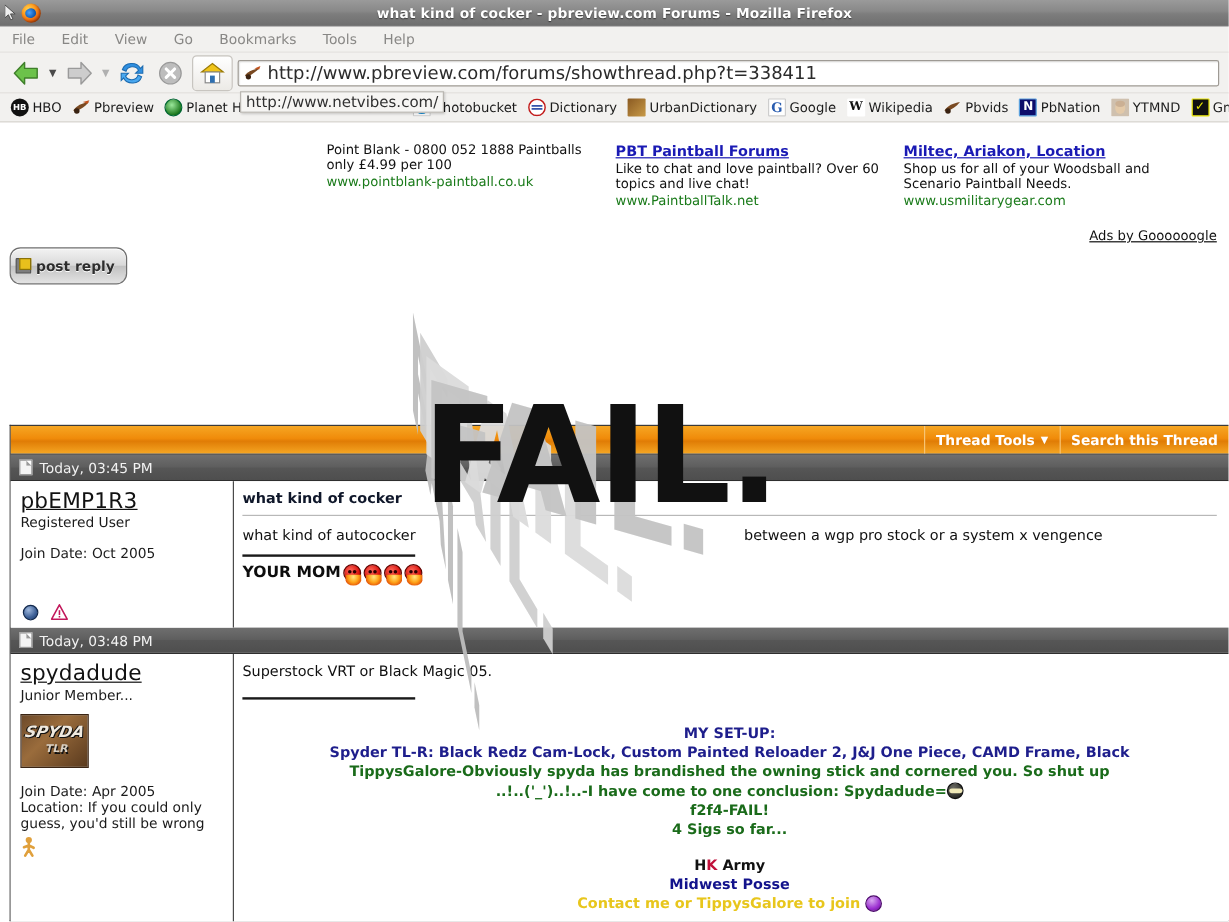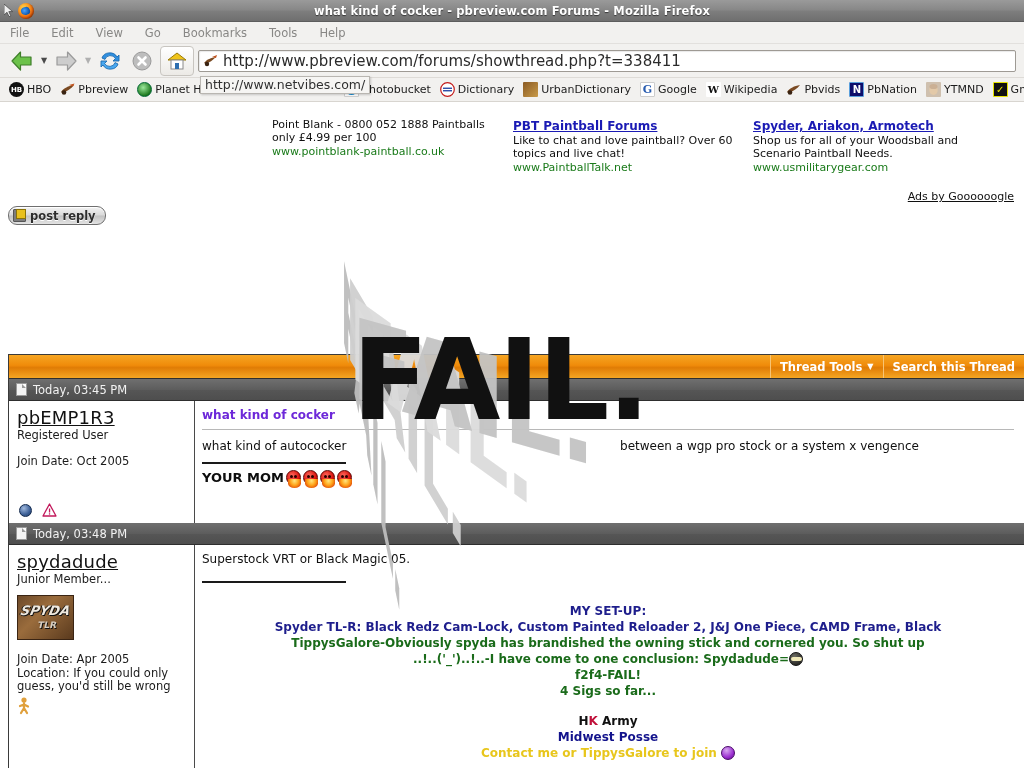--- a/index.html
+++ b/index.html
@@ -130,21 +130,21 @@
   .ad-url  { font-size:11px; color:#197a19; line-height:13px; margin-top:1px; }
   .ads-by {
     position:absolute; right:10px; top:79px;
     font-size:11px; color:#101010; text-decoration:underline;
   }
 
   
   .reply-row { height:26px; position:relative; }
   .postreply {
     position:absolute; left:8px; top:0;
-    height:19px; display:inline-flex; align-items:center; gap:4px;
+    height:31px; display:inline-flex; align-items:center; gap:4px;
     padding:0 9px 0 4px;
     border:1px solid #6f6f6f; border-radius:9px;
     background:linear-gradient(to bottom,#f3f3f3 0%,#d9d9d9 48%,#c2c2c2 52%,#e3e3e3 100%);
     box-shadow: inset 0 1px 0 #fff;
   }
   .postreply .pr-ico {
     width:13px; height:13px; background:#7d7d7d; border:1px solid #555;
     position:relative; border-radius:1px;
   }
   .postreply .pr-ico:after {
@@ -232,21 +232,21 @@
     position:absolute; left:10px; bottom:6px; display:flex; gap:10px; align-items:center;
   }
   .dot-blue {
     width:13px;height:13px;border-radius:50%;
     background:radial-gradient(circle at 35% 30%,#9fb8dd,#3c5f96 60%,#1f3d6b);
     border:1px solid #12294d;
   }
   .warn-tri { width:15px; height:14px; }
 
   .msgpane { flex:1; padding:6px 10px 6px 7px; position:relative; min-width:0; }
-  .msg-title { font-size:12px; font-weight:bold; color:#6d28d9; line-height:16px; }
+  .msg-title { font-size:12px; font-weight:bold; color:#0f172a; line-height:16px; }
   .msg-rule  { height:1px; background:#b8b8b8; margin:6px 0 8px 0; }
   .msg-text  { font-size:12px; color:#101010; line-height:16px; }
   .short-rule{ width:144px; height:2px; background:#1a1a1a; margin:8px 0 6px 0; }
   .yourmom {
     font-size:13px; font-weight:bold; color:#0d0d0d;
     display:flex; align-items:center; gap:2px;
   }
   .smiley-mad {
     width:15px;height:15px;border-radius:50%;
     background:radial-gradient(circle at 40% 35%,#ff6b5e,#d9120d 60%,#7b0604);
@@ -460,21 +460,21 @@
         <div class="ad-body">only £4.99 per 100</div>
         <div class="ad-url">www.pointblank-paintball.co.uk</div>
       </div>
       <div class="adcol c2">
         <div class="ad-title">PBT Paintball Forums</div>
         <div class="ad-body">Like to chat and love paintball? Over 60</div>
         <div class="ad-body">topics and live chat!</div>
         <div class="ad-url">www.PaintballTalk.net</div>
       </div>
       <div class="adcol c3">
-        <div class="ad-title">Spyder, Ariakon, Armotech</div>
+        <div class="ad-title">Miltec, Ariakon, Location</div>
         <div class="ad-body">Shop us for all of your Woodsball and</div>
         <div class="ad-body">Scenario Paintball Needs.</div>
         <div class="ad-url">www.usmilitarygear.com</div>
       </div>
       <div class="ads-by">Ads by Goooooogle</div>
     </div>
 
     <div class="reply-row">
       <div class="postreply">
         <div class="pr-ico"></div>

